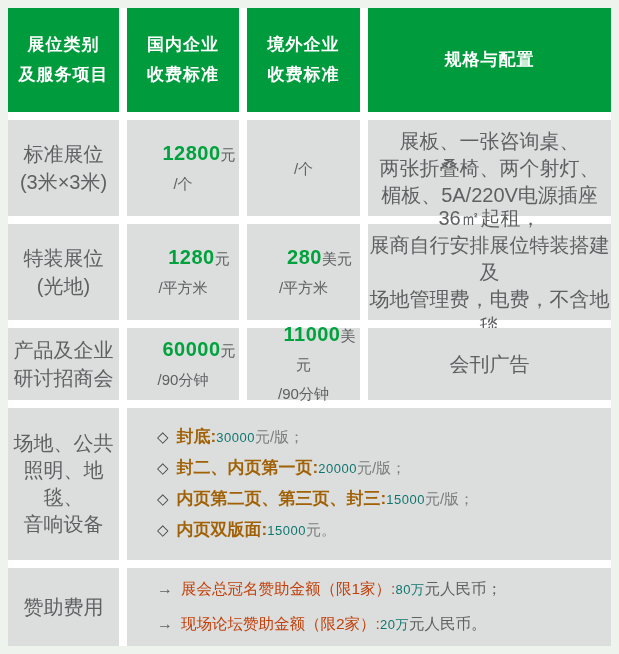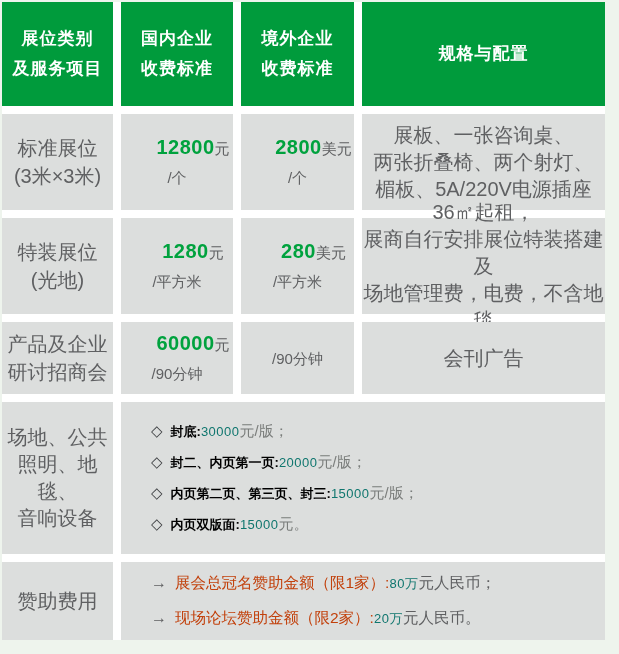--- a/index.html
+++ b/index.html
@@ -1,21 +1,21 @@
 <!DOCTYPE html>
 <html><head>
 <meta charset="utf-8">
 <style>
   * { margin: 0; padding: 0; box-sizing: border-box; }
   html, body { width: 619px; height: 654px; }
   body {
     background: #eef4ed;
     font-family: "Liberation Sans", "DejaVu Sans", sans-serif;
   }
-  .page { width: 619px; height: 626px; padding: 2px; }
+  .page { width: 619px; height: 626px; padding: 8px; }
   .grid {
     width: 603px; height: 638px;
     background: #ffffff;
     display: grid;
     grid-template-columns: 111px 112px 113px 1fr;
     grid-template-rows: 104px 96px 96px 72px 152px auto;
     gap: 8px;
   }
   .cell {
     background: #dcdedd;
@@ -43,21 +43,21 @@
     grid-column: 2 / 5;
     align-items: flex-start;
     justify-content: center;
     text-align: left;
     padding-left: 30px;
   }
   .adline { font-size: 15px; line-height: 30px; color: #7a7d7b; }
   .sponline { font-size: 15.5px; line-height: 34px; color: #5f6062; }
   .bullet { color: #3e4043; margin-right: 8px; font-size: 15px; }
   .arrow { color: #5f6062; margin-right: 8px; font-size: 16px; }
-  .blabel { font-weight: bold; color: #000000; font-size: 13px; }
+  .blabel { font-weight: bold; color: #a16207; font-size: 17px; }
   .slabel { color: #c2410c; }
   .bprice { font-weight: normal; color: #0f766e; font-size: 13px; letter-spacing: 0.5px; }
   .bsuffix { color: #7a7d7b; text-align: right; }
   .ssuffix { color: #5f6062; }
 </style>
 </head>
 <body>
 
 <div class="page">
   <div class="grid">
@@ -70,21 +70,20 @@
 收费标准</div>
     <div class="cell head lines">规格与配置</div>
 
     <div class="cell cat lines">标准展位
 (3米×3米)</div>
     <div class="cell">
       <div class="price-line"><span class="amount">12800</span><span class="unit">元</span></div>
       <div class="per">/个</div>
     </div>
     <div class="cell">
-      <div class="price-line"><span class="amount">2800</span><span class="unit">美元</span></div>
       <div class="per">/个</div>
     </div>
     <div class="cell spec lines">展板、一张咨询桌、
 两张折叠椅、两个射灯、
 楣板、5A/220V电源插座</div>
 
     <div class="cell cat lines">特装展位
 (光地)</div>
     <div class="cell">
       <div class="price-line"><span class="amount">1280</span><span class="unit">元</span></div>
@@ -98,20 +97,21 @@
 展商自行安排展位特装搭建及
 场地管理费，电费，不含地毯</div>
 
     <div class="cell cat lines">产品及企业
 研讨招商会</div>
     <div class="cell">
       <div class="price-line"><span class="amount">60000</span><span class="unit">元</span></div>
       <div class="per">/90分钟</div>
     </div>
     <div class="cell">
+      <div class="price-line"><span class="amount">11000</span><span class="unit">美元</span></div>
       <div class="per">/90分钟</div>
     </div>
     <div class="cell cat">会刊广告</div>
 
     <div class="cell spec lines">场地、公共照明、地毯、
 音响设备</div>
     <div class="cell merged">
       <div class="adline"><span class="bullet">◇</span><span class="blabel">封底:</span><span class="bprice">30000</span><span class="bsuffix">元/版；</span></div>
       <div class="adline"><span class="bullet">◇</span><span class="blabel">封二、内页第一页:</span><span class="bprice">20000</span><span class="bsuffix">元/版；</span></div>
       <div class="adline"><span class="bullet">◇</span><span class="blabel">内页第二页、第三页、封三:</span><span class="bprice">15000</span><span class="bsuffix">元/版；</span></div>

